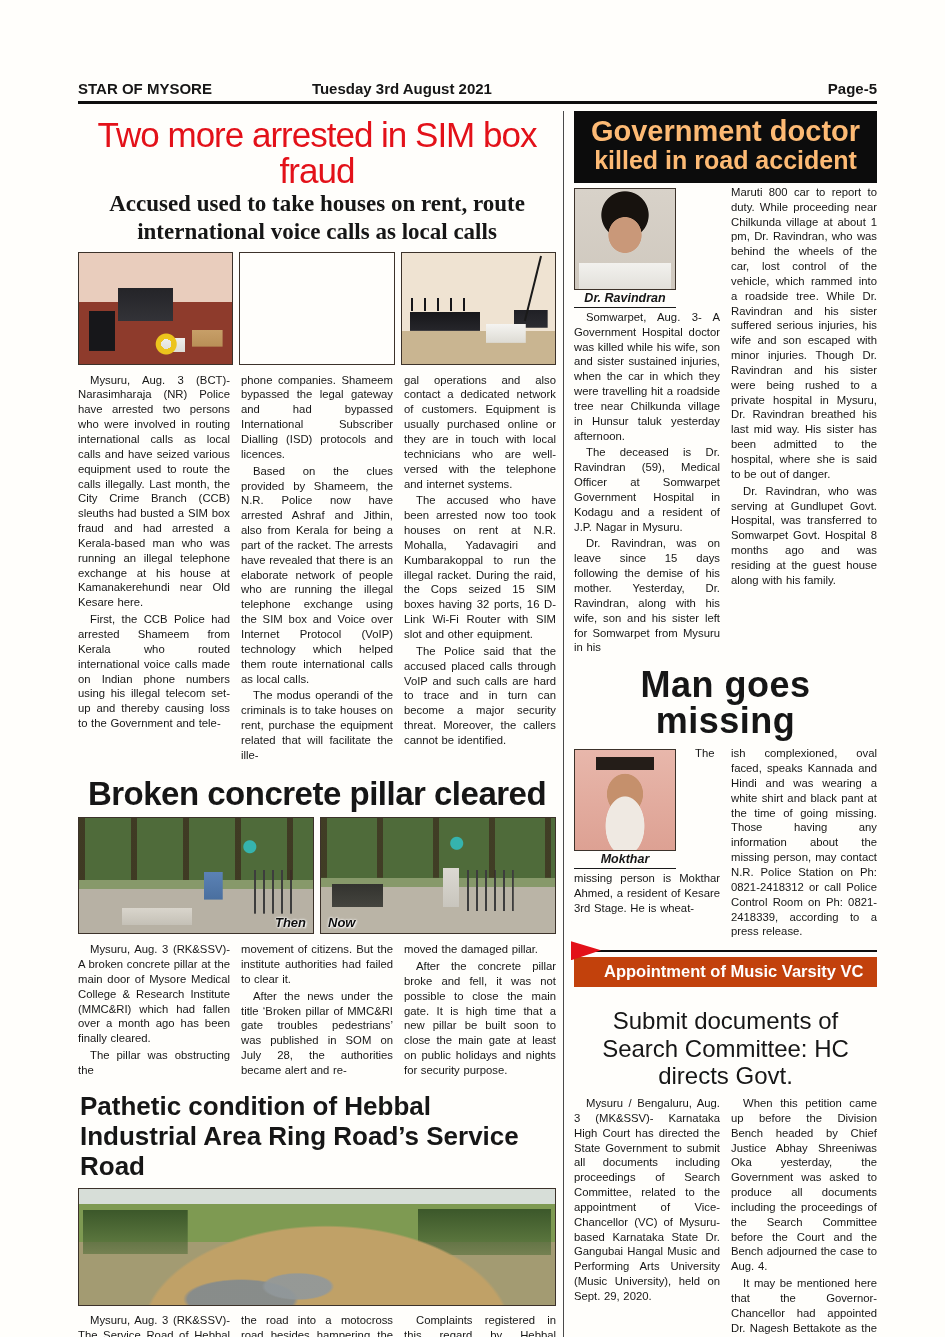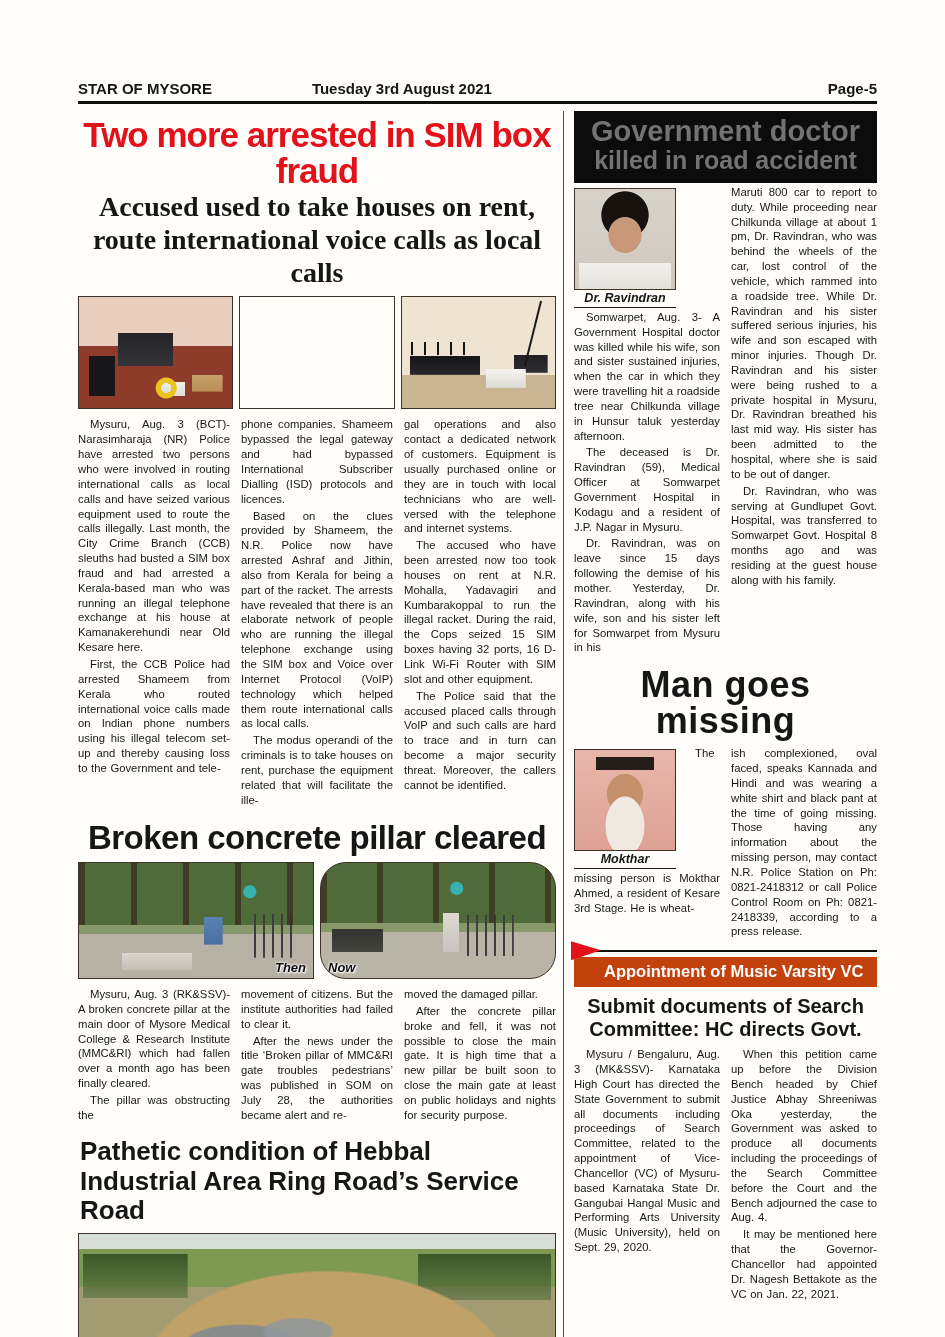--- a/index.html
+++ b/index.html
@@ -11,33 +11,33 @@
   .masthead-row { display:flex; align-items:flex-end; border-bottom:3px solid #0e0e0e;
                   padding-bottom:4px; font-weight:bold; font-size:15px;gap:38px; }
   .masthead-date { margin-left:62px; }
   .masthead-page { margin-left:auto; }
 
   .main { display:flex; margin-top:7px; }
   .col-left  { width:478px; flex:none; }
   .col-right { flex:1; border-left:1px solid #4a4a4a; margin-left:7px; padding-left:10px; min-width:0; }
 
   
-  .headline-red { color:#e31119; font-weight:bold; font-size:35px; line-height:1.02;
+  .headline-red { color:#e31119; font-weight:normal; font-size:35px; line-height:1.02;
                   text-align:center; letter-spacing:-1px; margin:6px 0 2px; }
-  .subhead { font-family:"Liberation Serif", serif; font-weight:bold; font-size:28px;
+  .subhead { font-family:"Liberation Serif", serif; font-weight:bold; font-size:23px;
              line-height:1.18; text-align:center; margin:0 6px 7px; }
   .head-black-lg  { font-weight:bold; font-size:33px; line-height:1.05; text-align:center;
                     letter-spacing:-0.5px; margin:12px 0 6px; }
   .head-black-md  { font-weight:bold; font-size:26px; line-height:1.15; text-align:left; margin:12px 2px 7px; }
-  .head-black-sub { font-weight:bold; font-size:20px; line-height:1.15; text-align:center; margin:8px 0 6px; }
+  .head-black-sub { font-weight:normal; font-size:24px; line-height:1.15; text-align:center; margin:20px 0 6px; }
   .missing-head   { font-weight:bold; font-size:36px; line-height:1.0; text-align:center;
                     letter-spacing:0.5px; margin:10px 0 7px; }
 
   
-  .banner { background:#0c0c0c; color:#737373; text-align:center; padding:5px 2px 8px; }
+  .banner { background:#0c0c0c; color:#fdba74; text-align:center; padding:5px 2px 8px; }
   .banner-l1 { font-weight:bold; font-size:29px; line-height:1.08; }
   .banner-l2 { font-weight:bold; font-size:25px; line-height:1.1; }
 
   
   .article-cols { display:flex; gap:11px; margin-top:2px; }
   .ncol { flex:1; min-width:0; }
   .ncol p { margin:0 0 2px; text-indent:12px; font-size:11.3px; line-height:1.315;
             text-align:justify; word-spacing:0.5px; }
   .ncol[data-cont="true"] p:first-child { text-indent:0; }
 
@@ -88,21 +88,21 @@
       linear-gradient(#4f6b3a 0 54%, #87996a 54% 62%, #b7b1a4 62%);
       background-size:auto, 100% 54%, 8% 24%, 30% 15%, 17% 38%, 100% 100%;
       background-position:0 0, 0 0, 58% 62%, 26% 92%, 90% 72%, 0 0; }
   .ph-pillar2 { background-image:
       radial-gradient(circle at 58% 22%, #35b3ae 0 6px, rgba(0,0,0,0) 7px),
       repeating-linear-gradient(90deg, rgba(58,42,28,.7) 0 6px, rgba(0,0,0,0) 6px 56px),
       linear-gradient(#dcd9d2,#c8c5bd), linear-gradient(#33332f,#44443e),
       repeating-linear-gradient(90deg, #3d3d3d 0 2px, rgba(0,0,0,0) 2px 9px),
       linear-gradient(#4f6b3a 0 52%, #87996a 52% 60%, #bab4a6 60%);
       background-size:auto, 100% 52%, 7% 34%, 22% 20%, 20% 36%, 100% 100%;
-      background-position:0 0, 0 0, 56% 66%, 6% 72%, 78% 70%, 0 0;border-radius:26px; }
+      background-position:0 0, 0 0, 56% 66%, 6% 72%, 78% 70%, 0 0; }
   .ph-road { background-image:
       radial-gradient(ellipse at 46% 84%, rgba(145,152,155,.9) 0 9%, rgba(0,0,0,0) 10%),
       radial-gradient(ellipse at 34% 95%, rgba(130,138,142,.9) 0 12%, rgba(0,0,0,0) 13%),
       radial-gradient(ellipse at 52% 125%, #c0a167 0 52%, rgba(0,0,0,0) 53%),
       linear-gradient(rgba(56,84,40,.95), rgba(86,112,60,.6)),
       linear-gradient(rgba(56,84,40,.95), rgba(86,112,60,.6)),
       linear-gradient(#d7ded8 0 13%, #7e9a52 13% 46%, #a39b72 46%);
       background-size:auto, auto, 100% 100%, 22% 38%, 28% 40%, 100% 100%;
       background-position:0 0, 0 0, 0 0, 1% 28%, 99% 28%, 0 0; }
   .ph-doctor { background-image:

